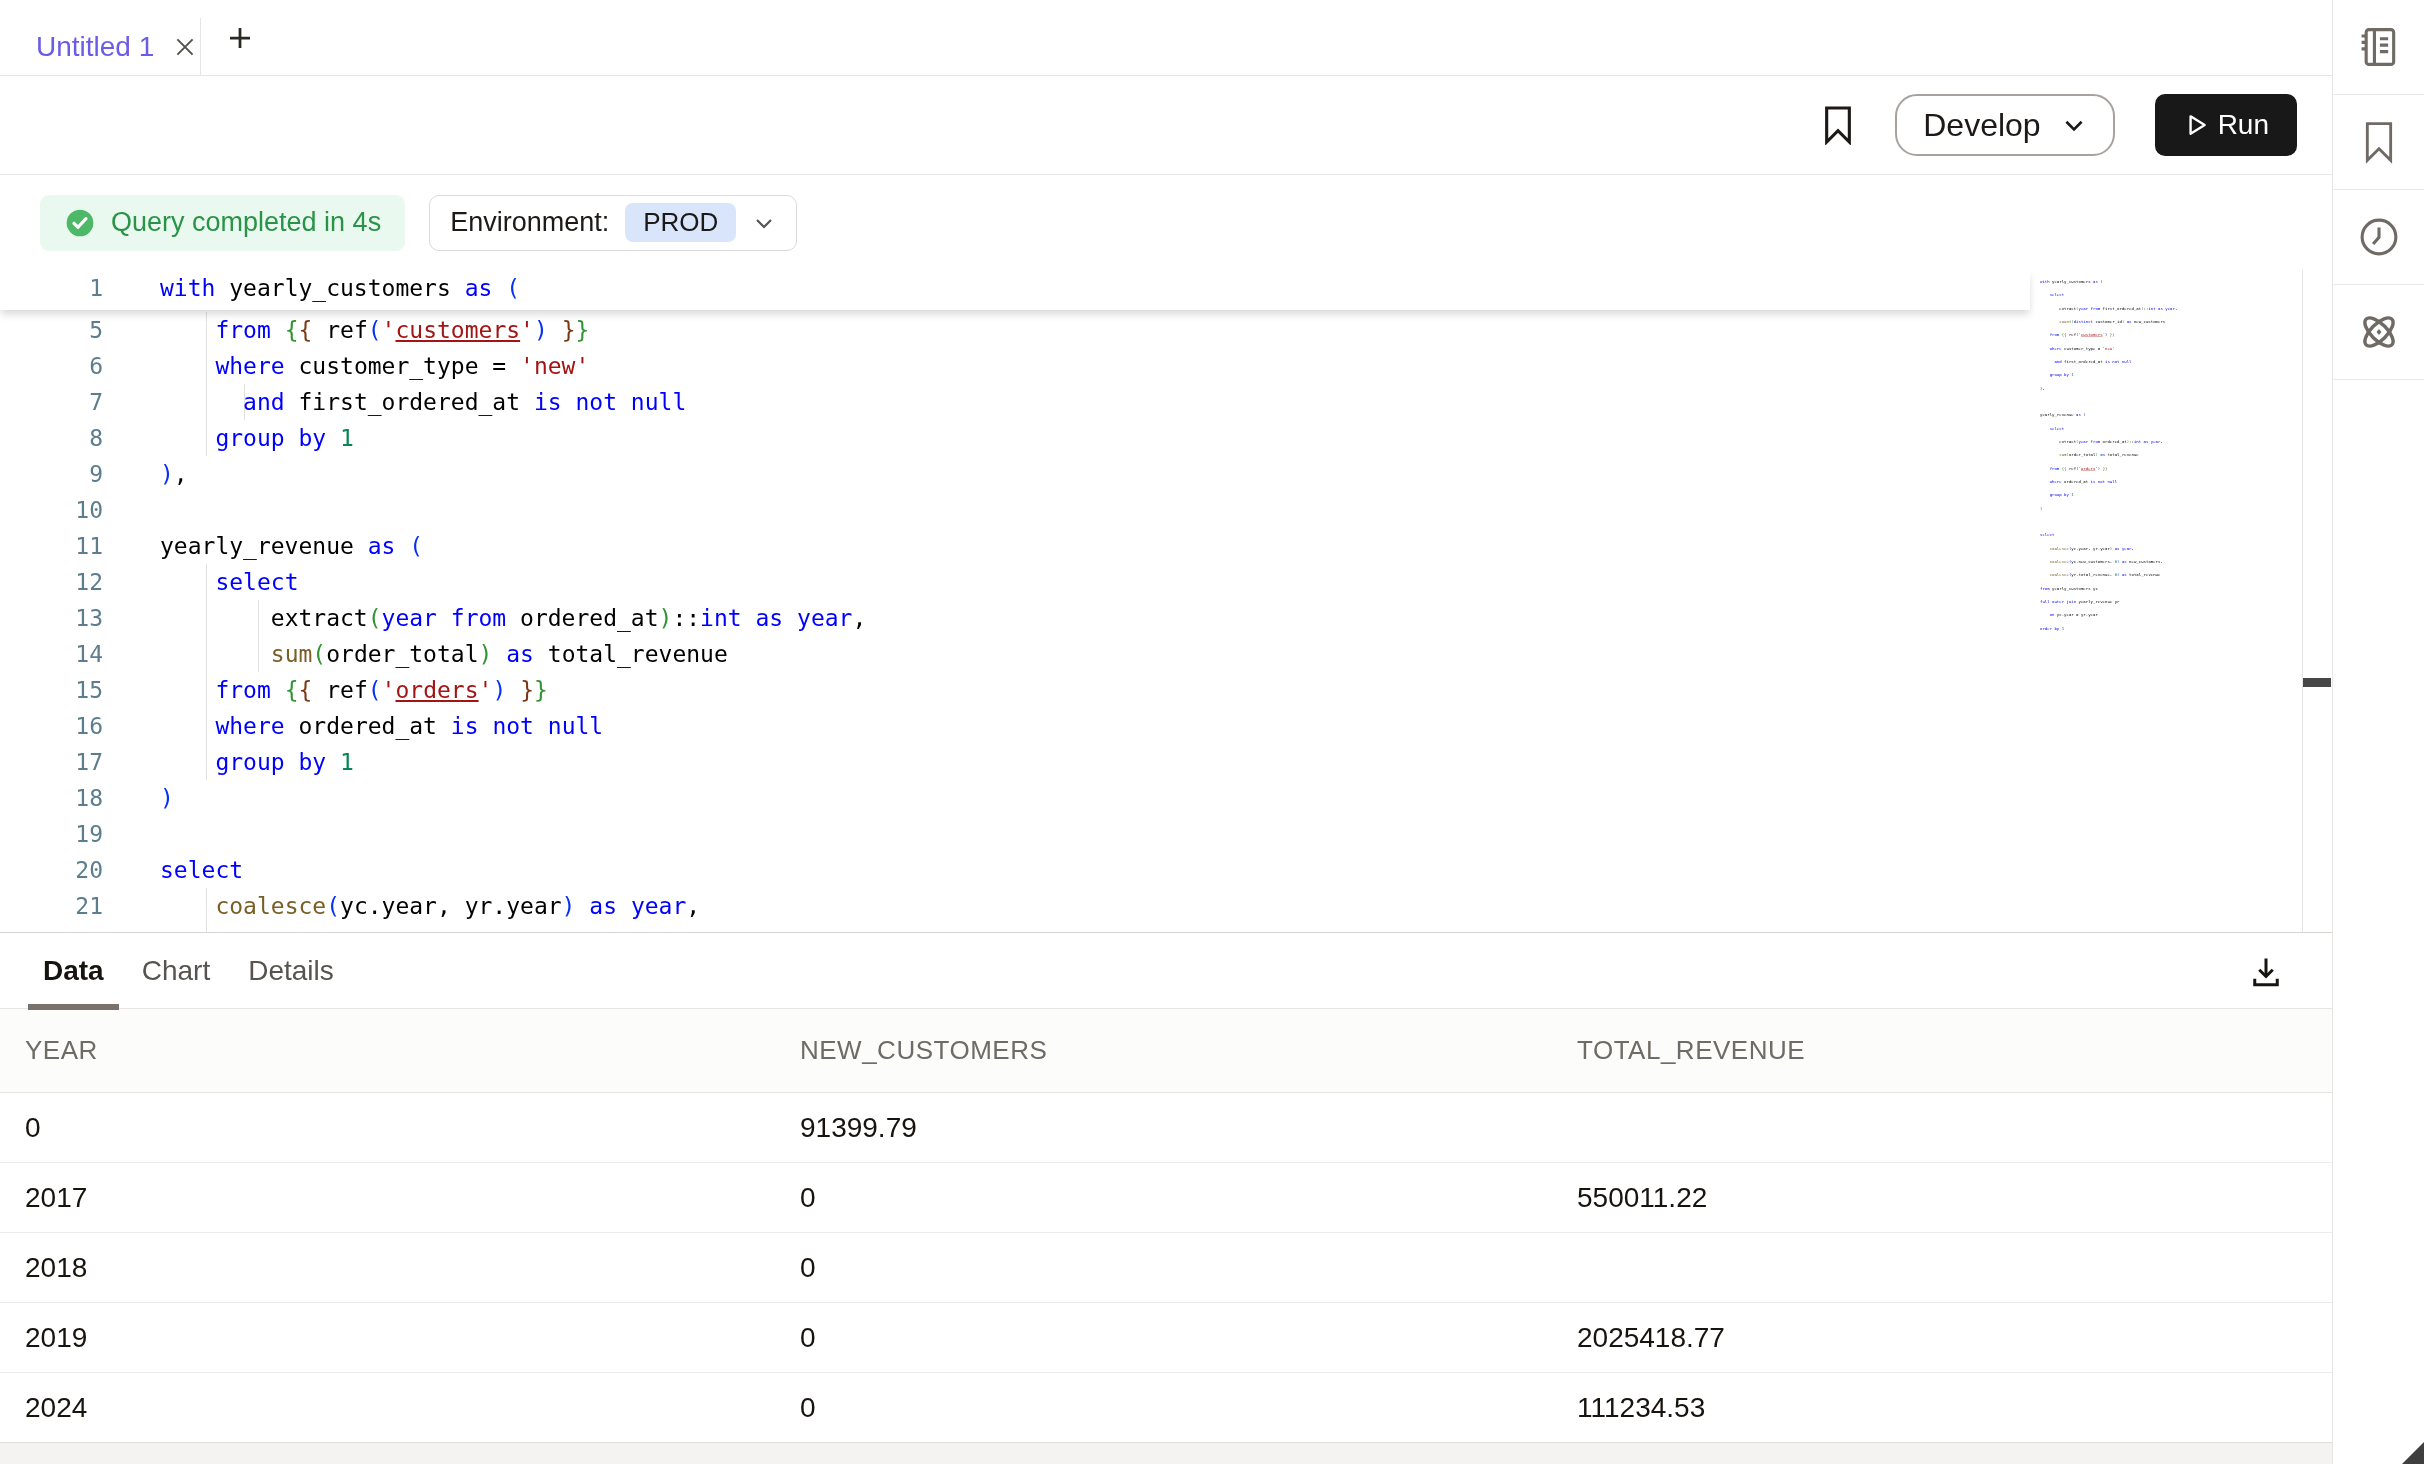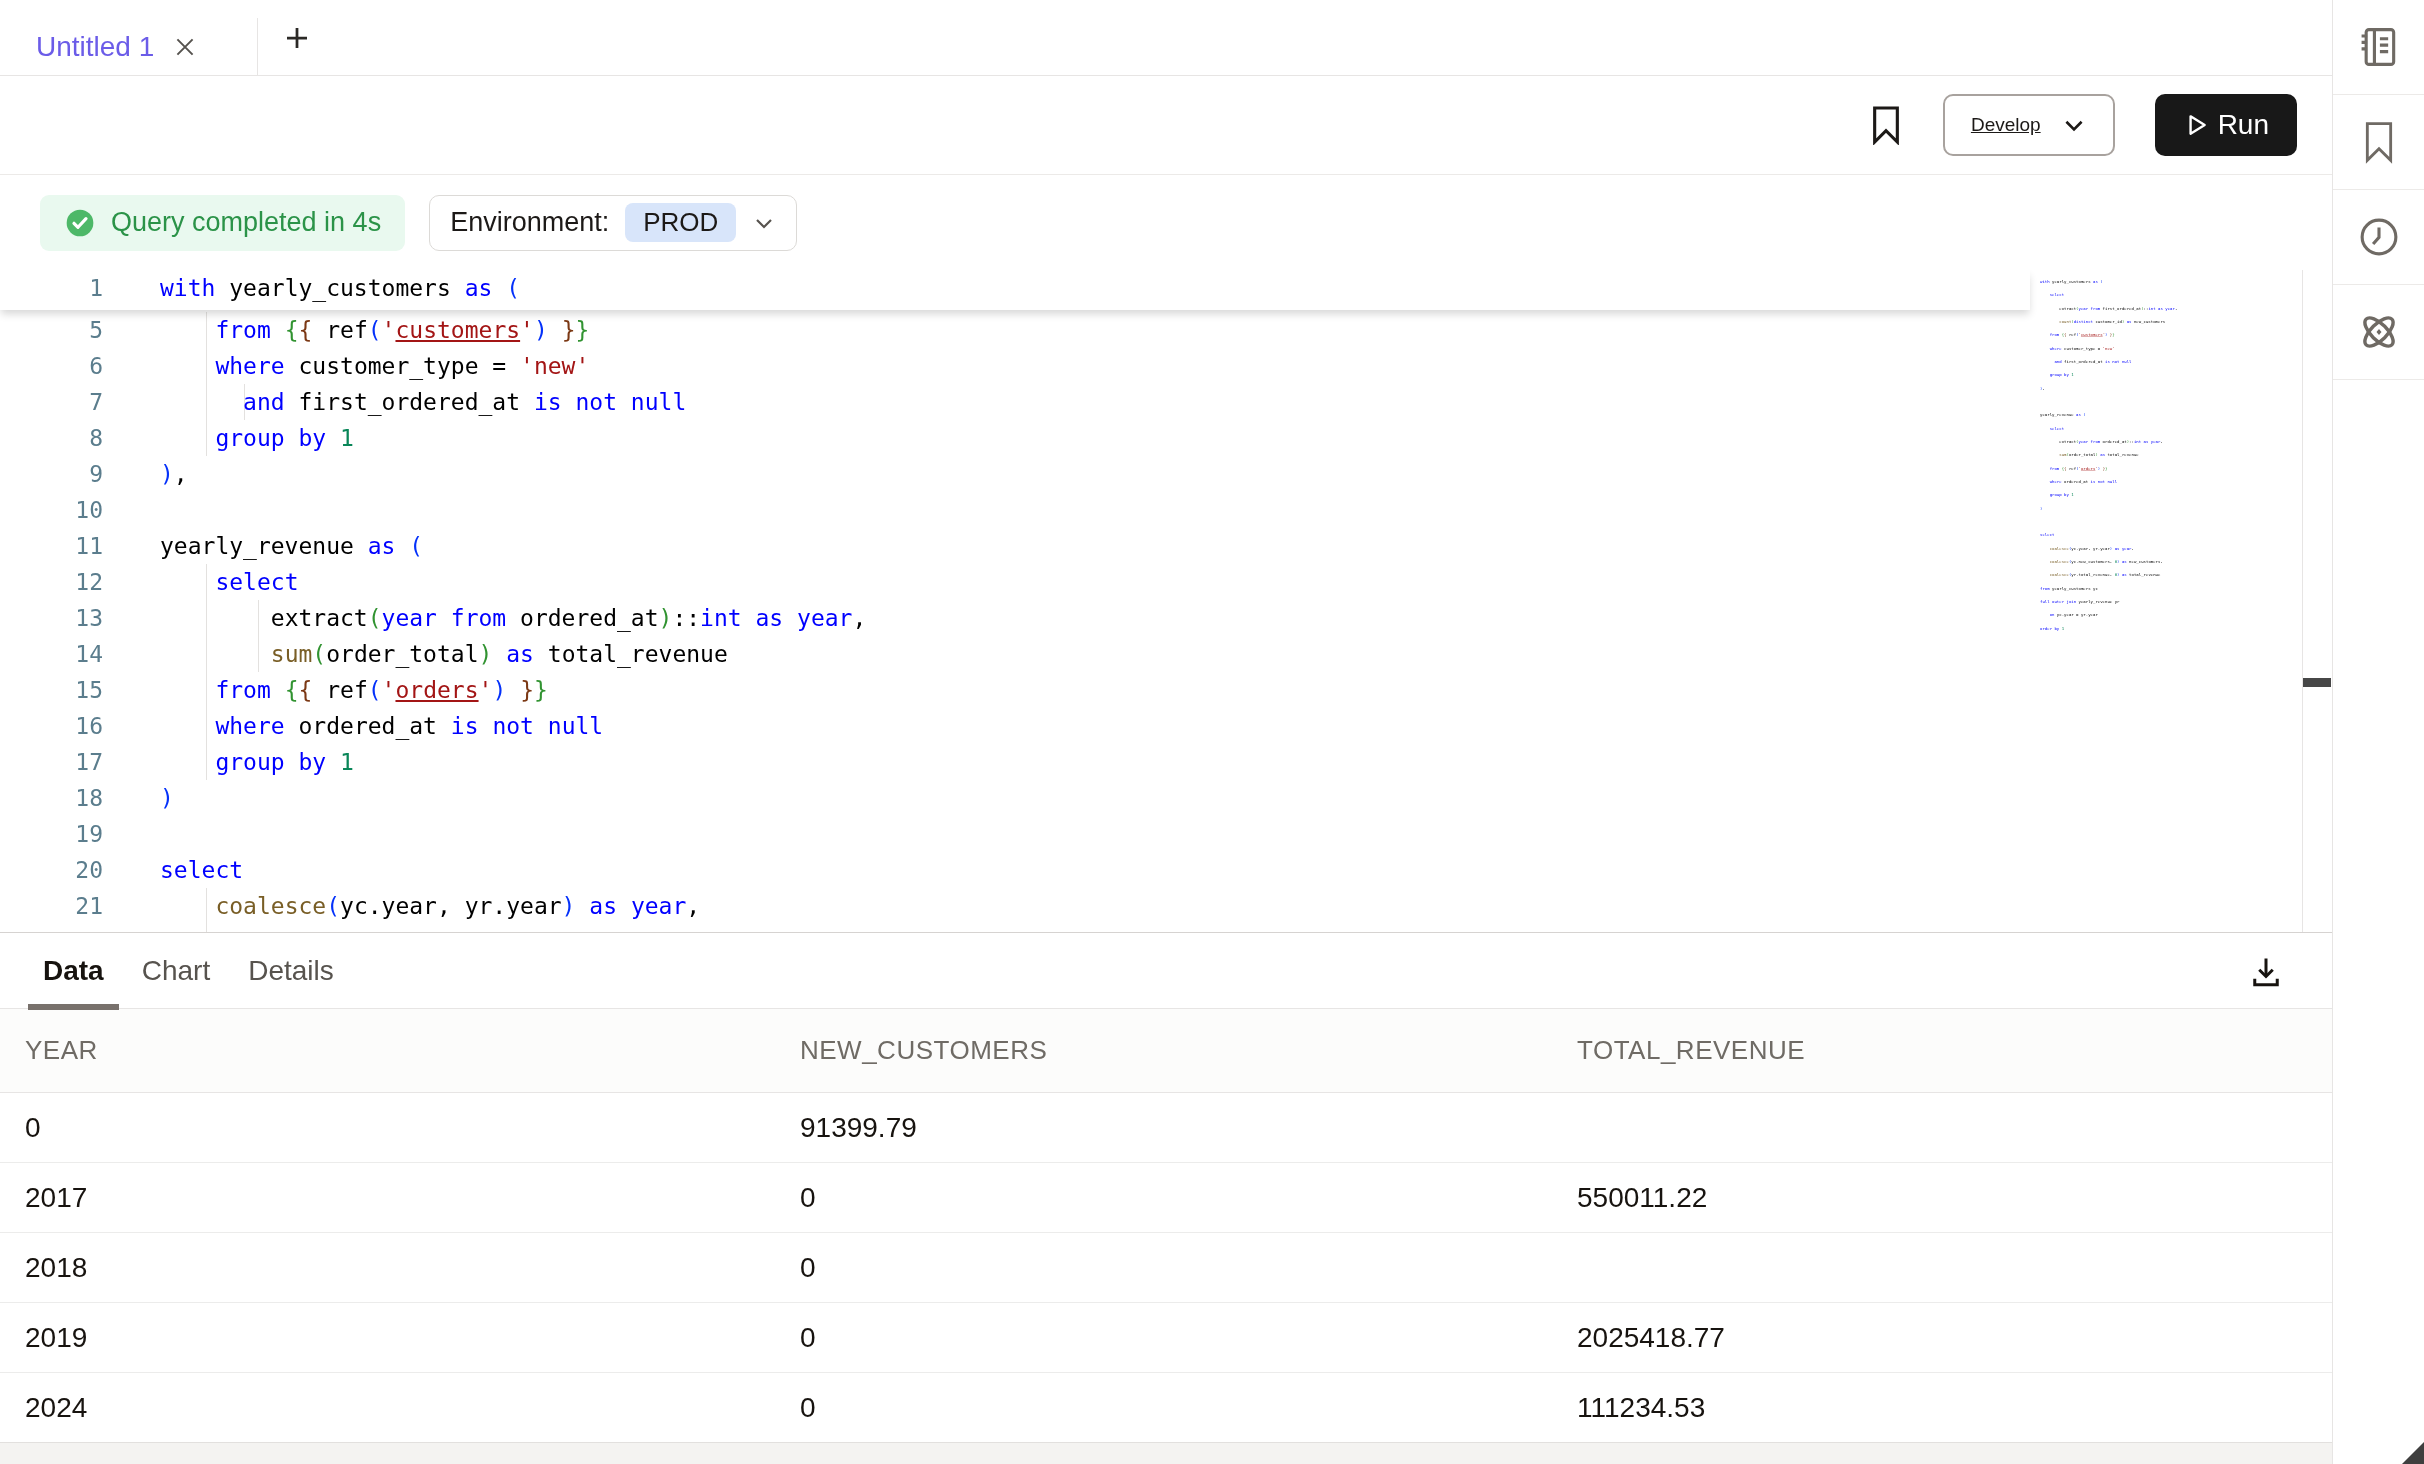--- a/index.html
+++ b/index.html
@@ -13,30 +13,30 @@
   .rail-cell { height:95px; display:flex; align-items:center; justify-content:center;
     border-bottom:1px solid #eceae8; }
   .rail svg { stroke:#6f6a64; }
   .grip { position:absolute; right:0; bottom:0; width:0; height:0;
     border-left:22px solid transparent; border-bottom:22px solid #3f3f3f; }
 
   .main { position:absolute; top:0; left:0; width:2332px; height:1464px; }
 
   
   .tabbar { height:76px; border-bottom:1px solid #e7e5e4; display:flex; align-items:stretch; }
-  .tab { width:258px; display:flex; align-items:center; padding-left:36px; gap:18px;
+  .tab { width:201px; display:flex; align-items:center; padding-left:36px; gap:18px;
     border-right:1px solid #e7e5e4; cursor:default;margin-top:18px; }
   .tab-label { color:#6b5ce8; font-size:28px; }
   .newtab { width:78px; display:flex; align-items:center; justify-content:center; }
 
   
   .toolbar { height:99px; border-bottom:1px solid #eceae8; display:flex; align-items:center;
     justify-content:flex-end; padding-right:35px; gap:40px; }
-  .btn-develop { height:62px; padding:0 26px; border:2px solid #a8a29e; border-radius:10px;
-    background:#fff; display:flex; align-items:center; gap:20px; font-size:19px; color:#1c1917;text-decoration:underline; }
+  .btn-develop { height:62px; padding:0 26px; border:2px solid #a8a29e; border-radius:22px;
+    background:#fff; display:flex; align-items:center; gap:20px; font-size:32px; color:#1c1917; }
   .btn-run { height:62px; padding:0 28px; border:none; border-radius:10px; background:#181818;
     color:#fff; display:flex; align-items:center; gap:9px; font-size:28px; }
 
   
   .statusrow { height:95px; display:flex; align-items:center; padding-left:40px; gap:24px; }
   .pill-success { height:56px; background:#e9f9ef; border-radius:9px; display:flex;
     align-items:center; gap:15px; padding:0 24px; color:#2b9348; font-size:27px; font-weight:500; }
   .env-select { height:56px; border:1px solid #dcdad7; border-radius:10px; background:#fff;
     display:flex; align-items:center; gap:16px; padding:0 20px; font-size:27px; }
   .env-chip { background:#d8e5fa; border-radius:8px; padding:4px 18px; font-size:26px; }

